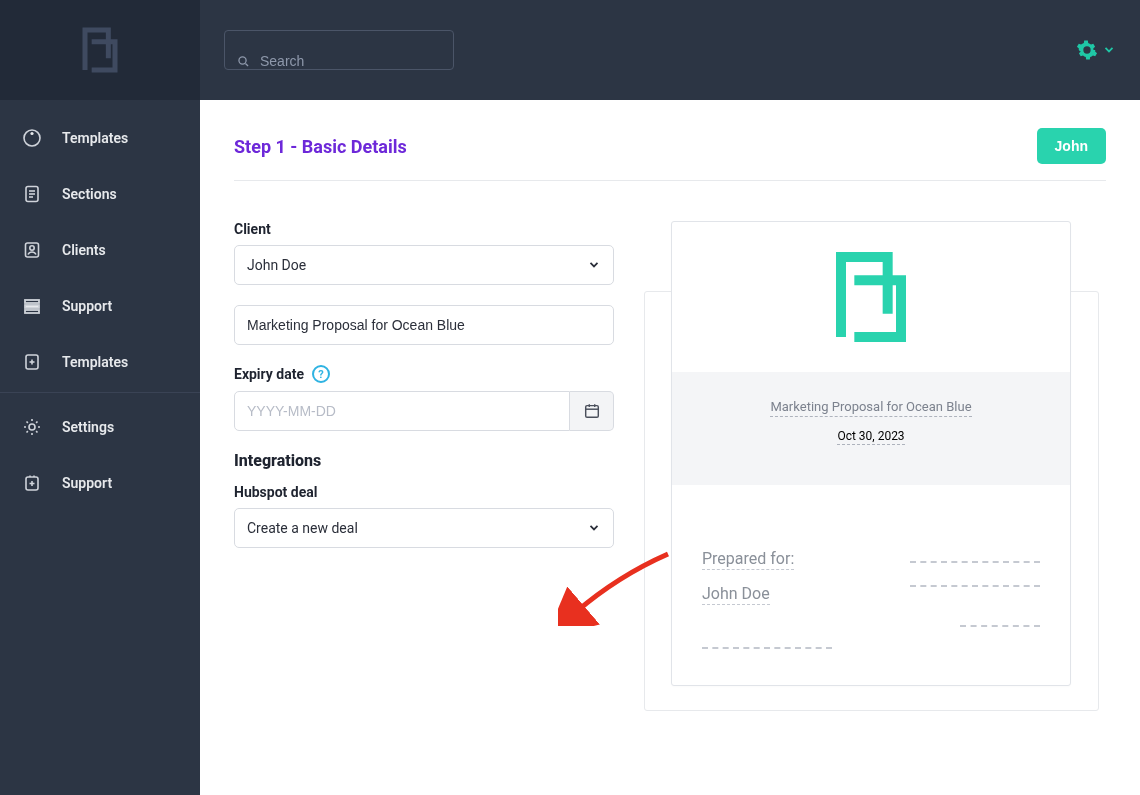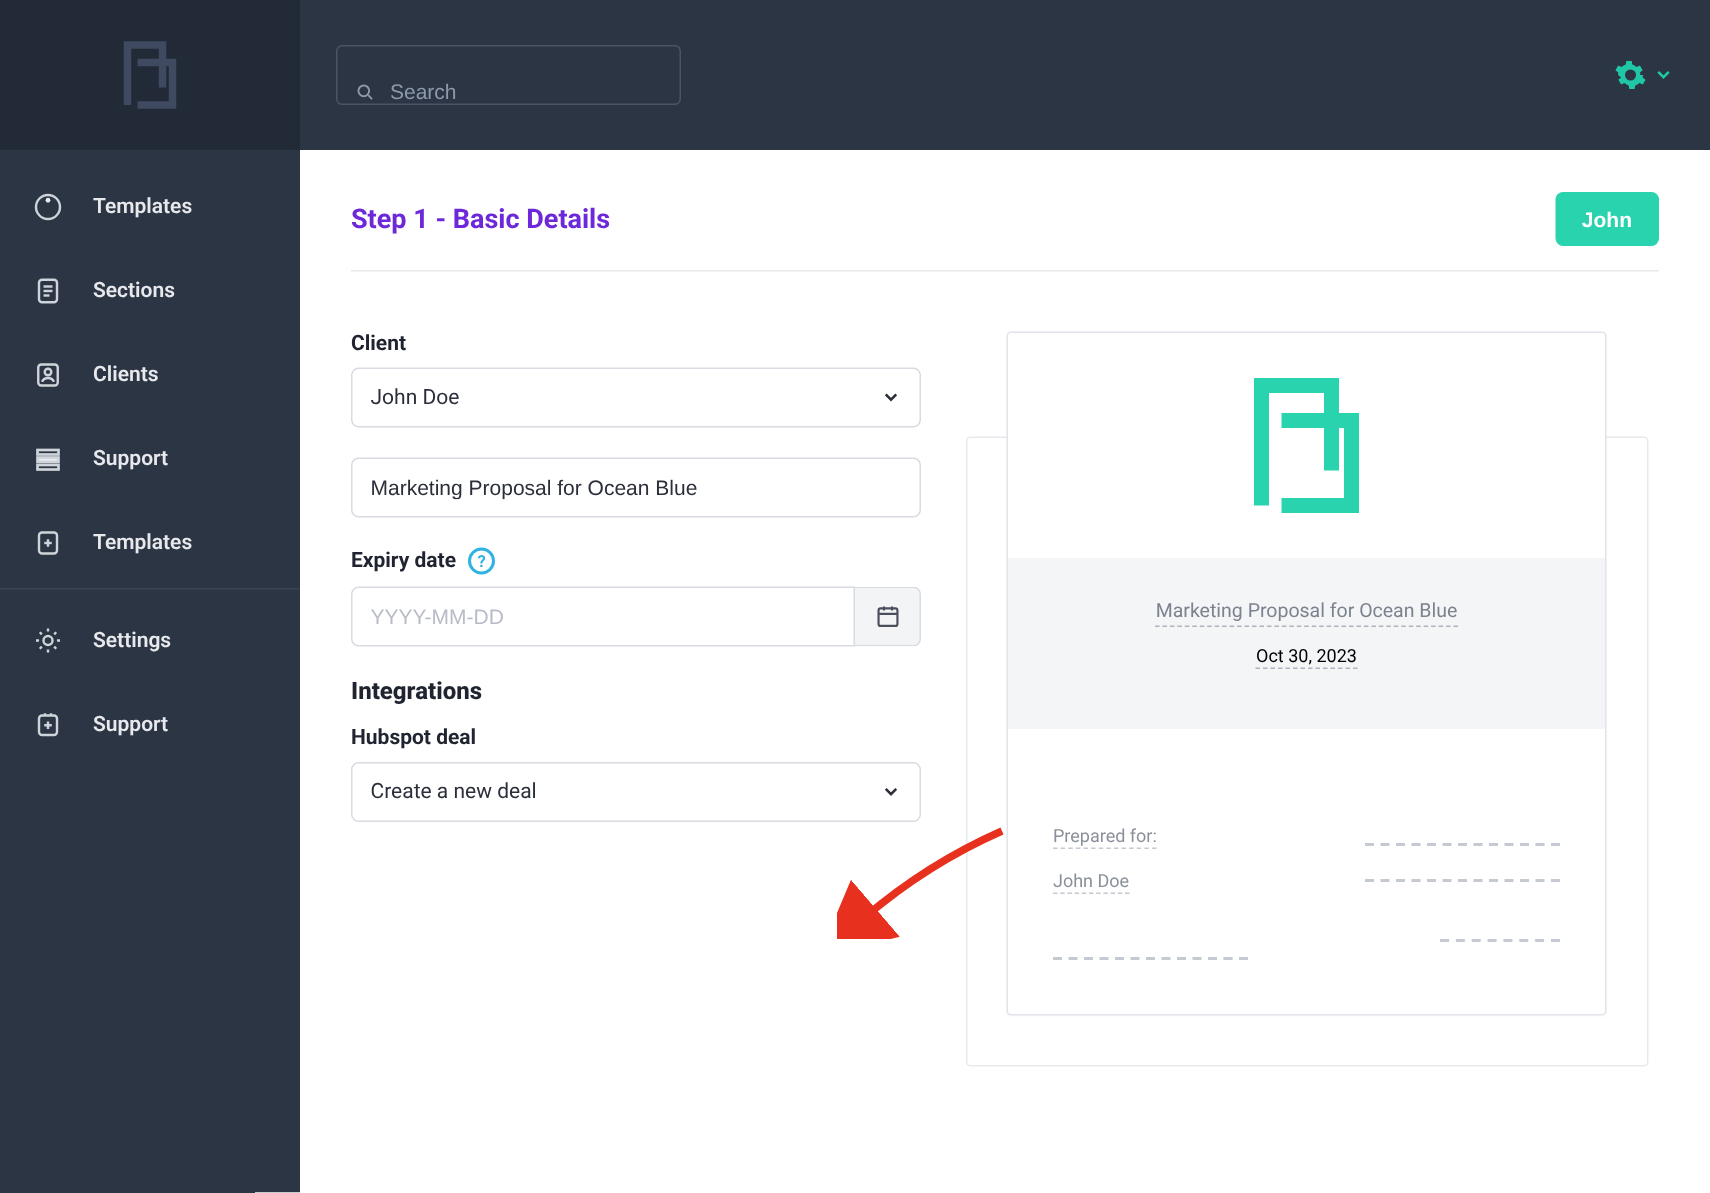--- a/index.html
+++ b/index.html
@@ -50,21 +50,21 @@
 .page-front { position: relative; width: 400px; border: 1px solid #e1e4e9; border-radius: 3px; background: #fff; box-shadow: 0 1px 2px rgba(0,0,0,0.02); }
 .page-logo { height: 150px; display: flex; align-items: center; justify-content: center; }
 .page-logo svg { width: 100px; height: 100px; }
 .page-band { background: #f4f5f7; padding: 24px 20px 40px; text-align: center; }
 .band-title { color: #7c828e; font-size: 13px; border-bottom: 1px dashed #aeb3bd; display: inline-block; padding-bottom: 2px; }
 .band-date { color: #000000; font-size: 12px; border-bottom: 1px dashed #aeb3bd; display: inline-block; padding-bottom: 1px; margin-top: 12px; }
 .page-footer { padding: 64px 30px 36px; display: flex; justify-content: space-between; gap: 20px; }
 .ph-col { display: flex; flex-direction: column; gap: 10px; }
 .ph-line { border-bottom: 2px dashed #c5c9d1; width: 130px; height: 14px; }
 .ph-line.short { width: 80px; }
-.ph-label { color: #8a9099; font-size: 12px; border-bottom: 1px dashed #c5c9d1; display: inline-block; padding-bottom: 1px; width: fit-content; margin-bottom: 4px; }
+.ph-label { color: #8a9099; font-size: 16px; border-bottom: 1px dashed #c5c9d1; display: inline-block; padding-bottom: 1px; width: fit-content; margin-bottom: 4px; }
 
 
 .arrow { position: absolute; left: 358px; top: 446px; pointer-events: none; }
 
 .chev { width: 14px; height: 14px; }
 </style>
 </head>
 <body>
 
 <div class="layout">

